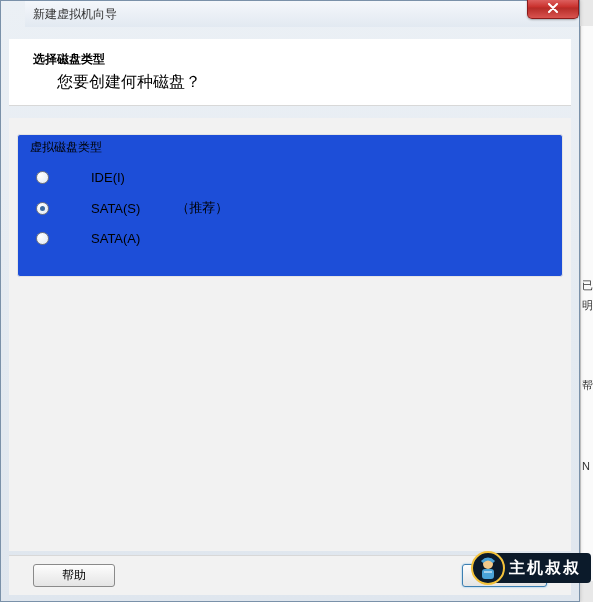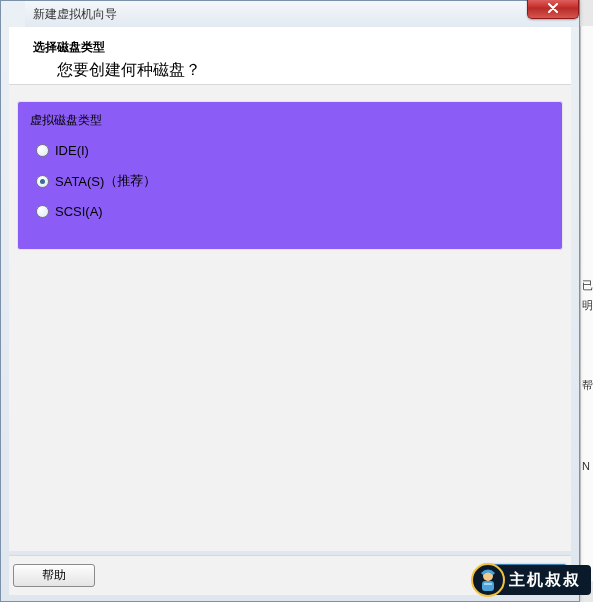--- a/index.html
+++ b/index.html
@@ -52,59 +52,60 @@
     align-items: center;
     justify-content: center;
     color: #fff;
     box-shadow: inset 0 1px 0 rgba(255,255,255,0.3), 0 1px 2px rgba(0,0,0,0.3);
     cursor: default;
   }
   .close-btn svg { display:block; }
   .header {
     background: #fff;
     border-bottom: 1px solid #d8d8d8;
-    padding: 12px 24px 3px 24px;
-    margin: 0 8px;
+    padding: 12px 24px 12px 24px;
+    margin: 12px 8px;
   }
   .header-title {
     font-weight: bold;
     color: #000;
     font-size: 12px;
   }
   .header-sub {
     color: #000;
     font-size: 16px;
     margin-top: 4px;
     padding-left: 24px;
   }
   .content {
     flex: 1;
     background: #f2f2f2;
     margin: 0 8px 4px 8px;
     padding: 16px 0 0 0;
   }
   .group-box {
     margin: 0 8px;
-    padding: 10px 12px 16px 12px;
-    background: #8b5cf6;
+    padding: 4px 12px 16px 12px;
+    background: #1d4ed8;
     border: 1px solid #e4e4e4;
     border-radius: 3px;
     position: relative;
   }
   .group-label {
     font-size: 12px;
     color: #000;
     margin-bottom: 14px;
   }
   .radio-line {
     display: flex;
     align-items: center;
     margin: 8px 0 14px 6px;
     font-size: 13px;
     color: #000;
+    gap: 36px;
   }
   .radio {
     width: 13px;
     height: 13px;
     border: 1px solid #7a7a7a;
     border-radius: 50%;
     margin-right: 6px;
     display: inline-flex;
     align-items: center;
     justify-content: center;
@@ -123,21 +124,21 @@
     margin-left: 0;
     color: #000;
   }
   .footer {
     height: 40px;
     background: #f2f2f2;
     border-top: 1px solid #d8d8d8;
     margin: 0 8px 6px 8px;
     display: flex;
     align-items: center;
-    padding: 0 4px;
+    padding: 0 24px;
   }
   .btn {
     height: 23px;
     min-width: 82px;
     padding: 0 10px;
     border: 1px solid #8a8a8a;
     background: linear-gradient(#fdfdfd, #e4e4e4);
     border-radius: 3px;
     font-size: 12px;
     display: inline-flex;
@@ -170,21 +171,21 @@
     color: #333;
     font-size: 11px;
     overflow: hidden;
     white-space: nowrap;
   }
 
   
   .watermark {
     position: absolute;
     right: 2px;
-    bottom: 4px;
+    bottom: 16px;
     display: flex;
     align-items: center;
     height: 36px;
     justify-content: center;
   }
   .wm-circle {
     width: 34px;
     height: 34px;
     border-radius: 50%;
     background: #0b1a2a;
@@ -246,21 +247,21 @@
       </div>
 
       <div class="radio-line">
         <span class="radio selected"></span>
         <span>SATA(S)</span>
         <span class="reco">（推荐）</span>
       </div>
 
       <div class="radio-line">
         <span class="radio"></span>
-        <span>SCSI(A)</span>
+        <span>SATA(A)</span>
       </div>
     </div>
   </div>
 
   <div class="footer">
     <div class="btn">
       <span>帮助</span>
     </div>
     <div class="footer-spacer"></div>
     <div class="btn default">

